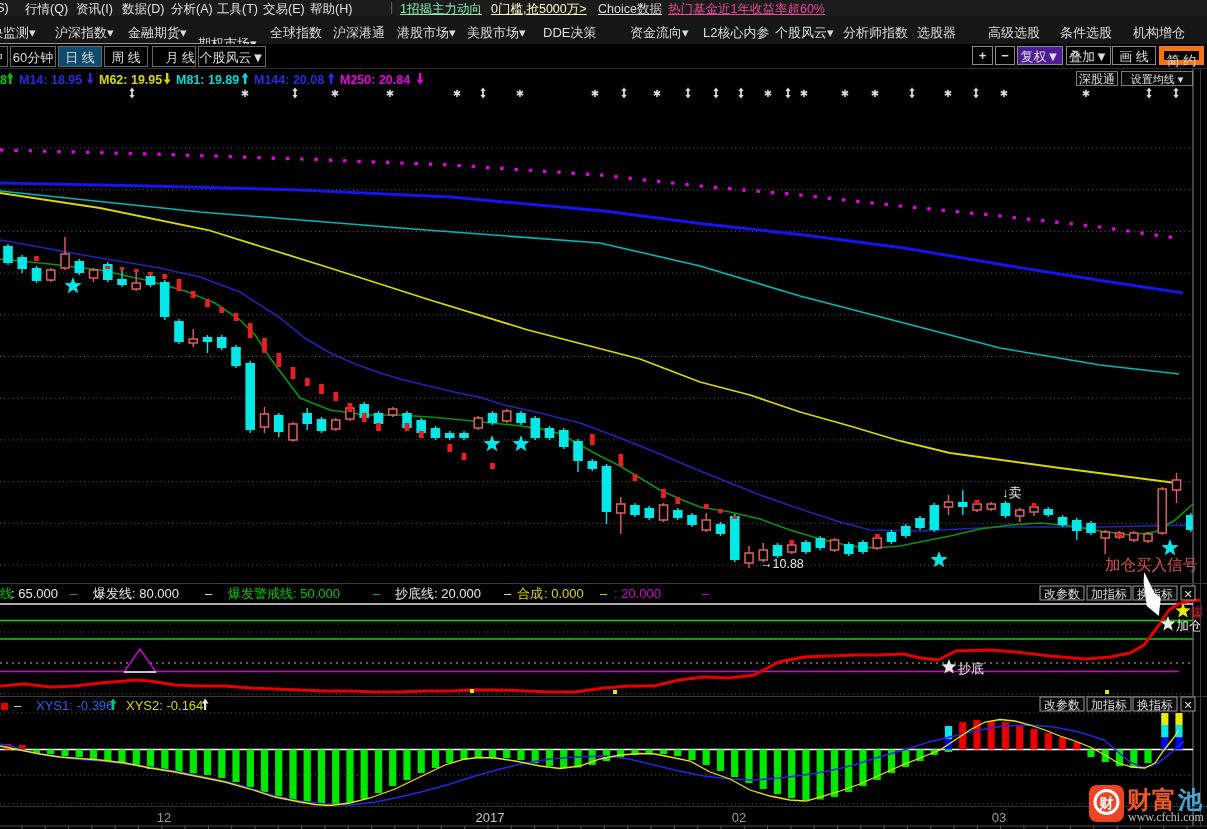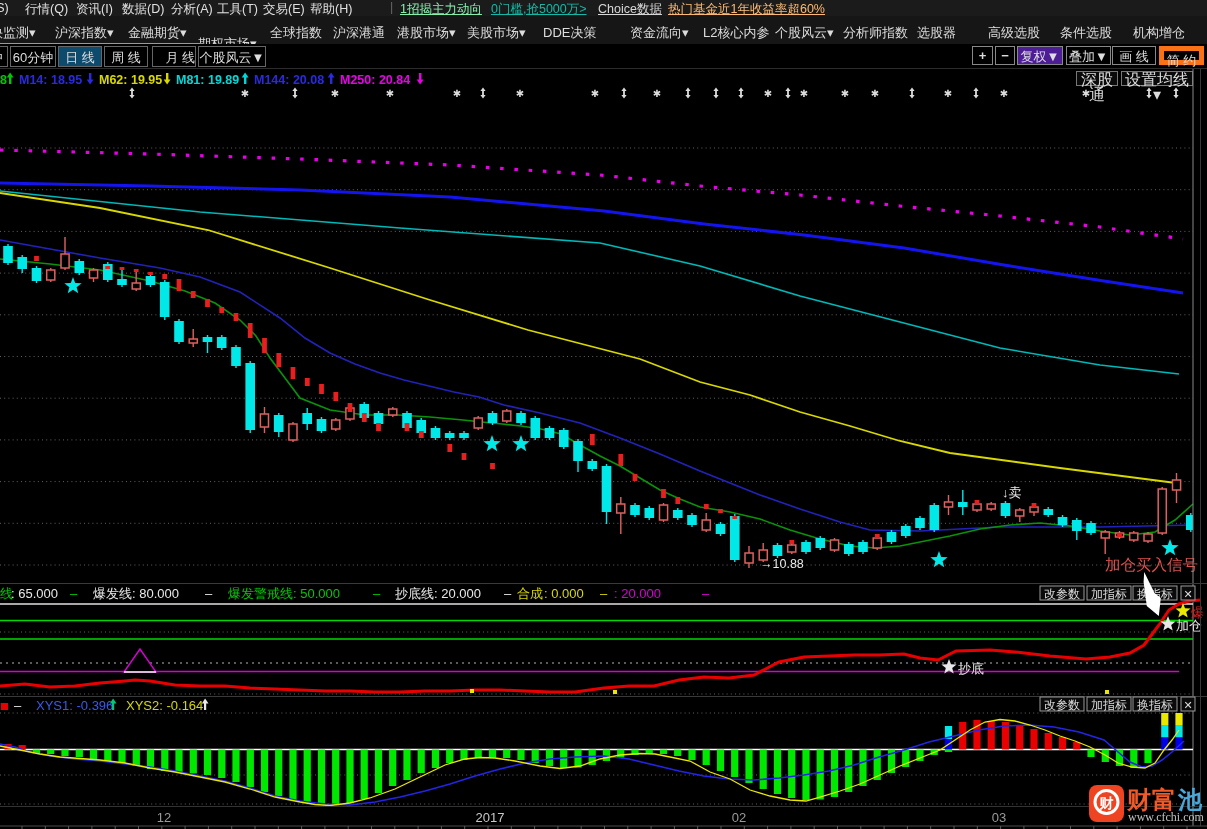--- a/index.html
+++ b/index.html
@@ -14,23 +14,23 @@
     <span style="position:absolute;left:-8px;top:1px">(S)</span>
     <span style="position:absolute;left:25px;top:1px">行情(Q)</span>
     <span style="position:absolute;left:76px;top:1px">资讯(I)</span>
     <span style="position:absolute;left:122px;top:1px">数据(D)</span>
     <span style="position:absolute;left:171px;top:1px">分析(A)</span>
     <span style="position:absolute;left:217px;top:1px">工具(T)</span>
     <span style="position:absolute;left:263px;top:1px">交易(E)</span>
     <span style="position:absolute;left:310px;top:1px">帮助(H)</span>
     <span style="position:absolute;left:390px;top:0px;color:#666">|</span>
     <span style="position:absolute;left:400px;top:1px;color:#86efac;text-decoration:underline">1招揭主力动向</span>
-    <span style="position:absolute;left:491px;top:1px;color:#14b8a6;text-decoration:underline">0门槛,抢5000万&gt;</span>
+    <span style="position:absolute;left:491px;top:1px;color:#fef9c3;text-decoration:underline">0门槛,抢5000万&gt;</span>
     <span style="position:absolute;left:598px;top:1px;color:#d8d8d8;text-decoration:underline">Choice数据</span>
-    <span style="position:absolute;left:668px;top:1px;color:#fdba74;text-decoration:underline">热门基金近1年收益率超60%</span>
+    <span style="position:absolute;left:668px;top:1px;color:#ec4899;text-decoration:underline">热门基金近1年收益率超60%</span>
   </div>
 <div class="r2">
     <span style="position:absolute;left:-10px;top:8px">快监测▾</span>
     <span style="position:absolute;left:55px;top:8px">沪深指数▾</span>
     <span style="position:absolute;left:128px;top:8px">金融期货▾</span>
     <span style="position:absolute;left:198px;top:19px">期权市场▾</span>
     <span style="position:absolute;left:270px;top:8px">全球指数</span>
     <span style="position:absolute;left:333px;top:8px">沪深港通</span>
     <span style="position:absolute;left:397px;top:8px">港股市场▾</span>
     <span style="position:absolute;left:467px;top:8px">美股市场▾</span>
@@ -51,22 +51,22 @@
     <span style="position:absolute;left:58px;top:2px;width:44px;height:21px;line-height:21px;text-align:center;border:1px solid #666;background:#0c4a6e;">日 线</span>
     <span style="position:absolute;left:104px;top:2px;width:44px;height:21px;line-height:21px;text-align:center;border:1px solid #666;">周 线</span>
     <span style="position:absolute;left:152px;top:2px;width:44px;height:21px;line-height:21px;text-align:right;border:1px solid #666;">月 线</span>
     <span style="position:absolute;left:198px;top:2px;width:68px;height:21px;line-height:21px;text-align:center;border:1px solid #666;">个股风云▼</span>
     <span style="position:absolute;left:972px;top:2px;width:21px;height:19px;line-height:18px;text-align:center;border:1px solid #888;font-weight:bold">+</span>
     <span style="position:absolute;left:995px;top:2px;width:20px;height:19px;line-height:17px;text-align:center;border:1px solid #888;font-weight:bold">−</span>
     <span style="position:absolute;left:1017px;top:2px;width:46px;height:19px;line-height:19px;text-align:center;border:1px solid #888;background:#4c1d95">复权▼</span>
     <span style="position:absolute;left:1066px;top:2px;width:45px;height:19px;line-height:19px;text-align:center;border:1px solid #888">叠加▼</span>
     <span style="position:absolute;left:1112px;top:2px;width:44px;height:19px;line-height:19px;text-align:center;border:1px solid #888">画 线</span>
     <span style="position:absolute;left:1159px;top:2px;width:45px;height:19px;line-height:19px;text-align:center;border:5px solid #f97316">简 约</span>
-    <span style="position:absolute;left:1076px;top:27px;width:42px;height:15px;line-height:15px;text-align:center;border:1px solid #777;color:#ddd;font-size:16px;background:#0a0a0a">深股通</span>
-    <span style="position:absolute;left:1121px;top:27px;width:72px;height:15px;line-height:15px;text-align:center;border:1px solid #777;color:#ddd;font-size:16px;background:#0a0a0a">设置均线 ▾</span>
+    <span style="position:absolute;left:1076px;top:27px;width:42px;height:15px;line-height:15px;text-align:center;border:1px solid #777;color:#ddd;font-size:12px;background:#0a0a0a">深股通</span>
+    <span style="position:absolute;left:1121px;top:27px;width:72px;height:15px;line-height:15px;text-align:center;border:1px solid #777;color:#ddd;font-size:11px;background:#0a0a0a">设置均线 ▾</span>
   </div>
 <svg width="1207" height="829" viewBox="0 0 1207 829" style="position:absolute;left:0;top:0">
 <line x1="0" y1="148" x2="1193" y2="148" stroke="#626262" stroke-width="1" stroke-dasharray="1 3.2"></line>
 <line x1="0" y1="189.7" x2="1193" y2="189.7" stroke="#626262" stroke-width="1" stroke-dasharray="1 3.2"></line>
 <line x1="0" y1="231.4" x2="1193" y2="231.4" stroke="#626262" stroke-width="1" stroke-dasharray="1 3.2"></line>
 <line x1="0" y1="273.1" x2="1193" y2="273.1" stroke="#626262" stroke-width="1" stroke-dasharray="1 3.2"></line>
 <line x1="0" y1="314.8" x2="1193" y2="314.8" stroke="#626262" stroke-width="1" stroke-dasharray="1 3.2"></line>
 <line x1="0" y1="356.5" x2="1193" y2="356.5" stroke="#626262" stroke-width="1" stroke-dasharray="1 3.2"></line>
 <line x1="0" y1="398.2" x2="1193" y2="398.2" stroke="#626262" stroke-width="1" stroke-dasharray="1 3.2"></line>
 <line x1="0" y1="439.9" x2="1193" y2="439.9" stroke="#626262" stroke-width="1" stroke-dasharray="1 3.2"></line>

